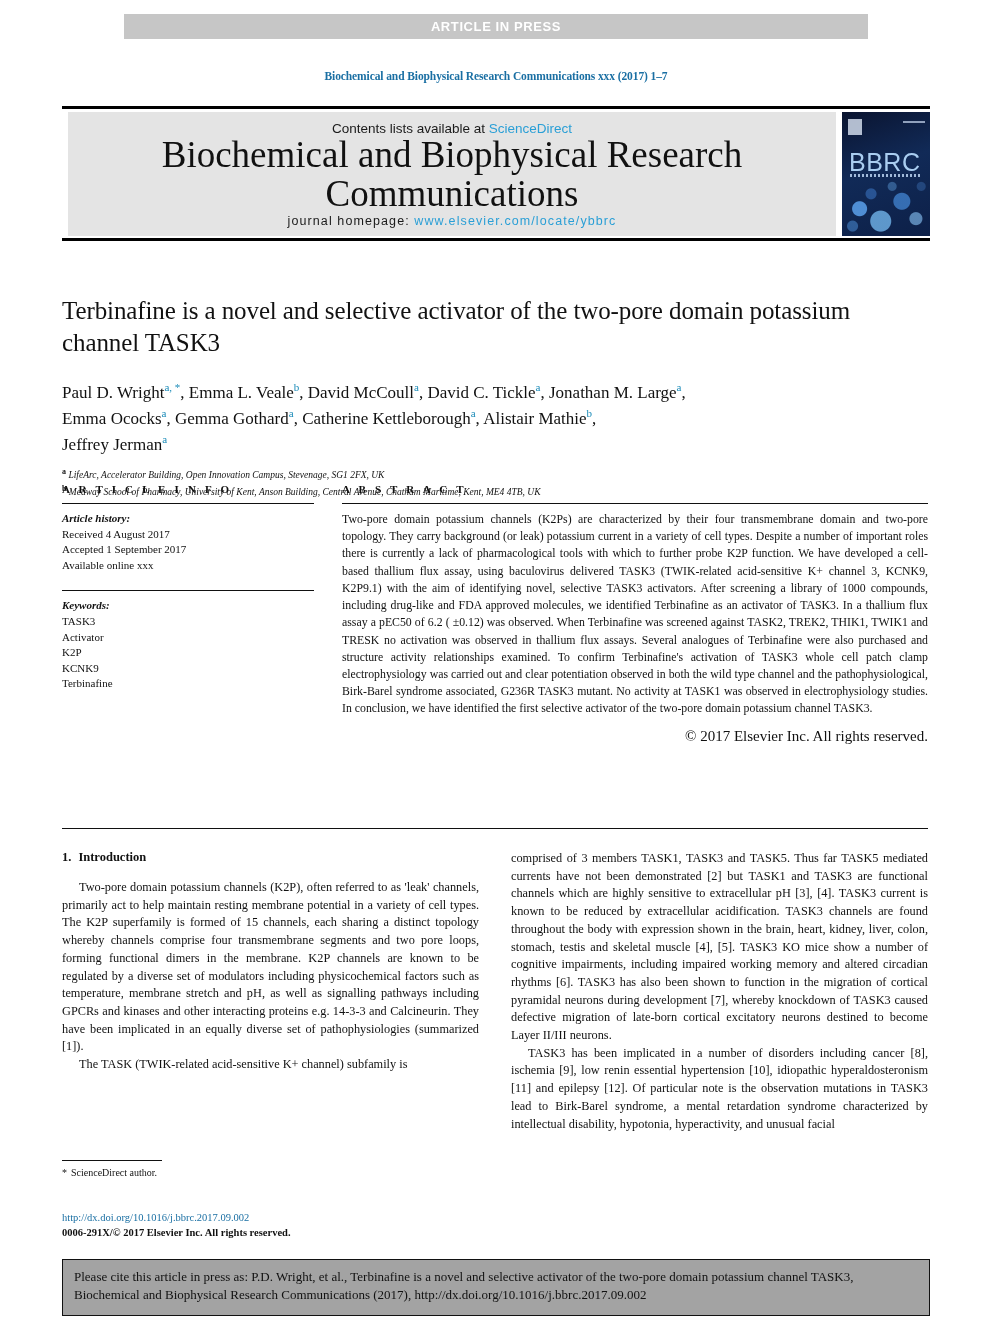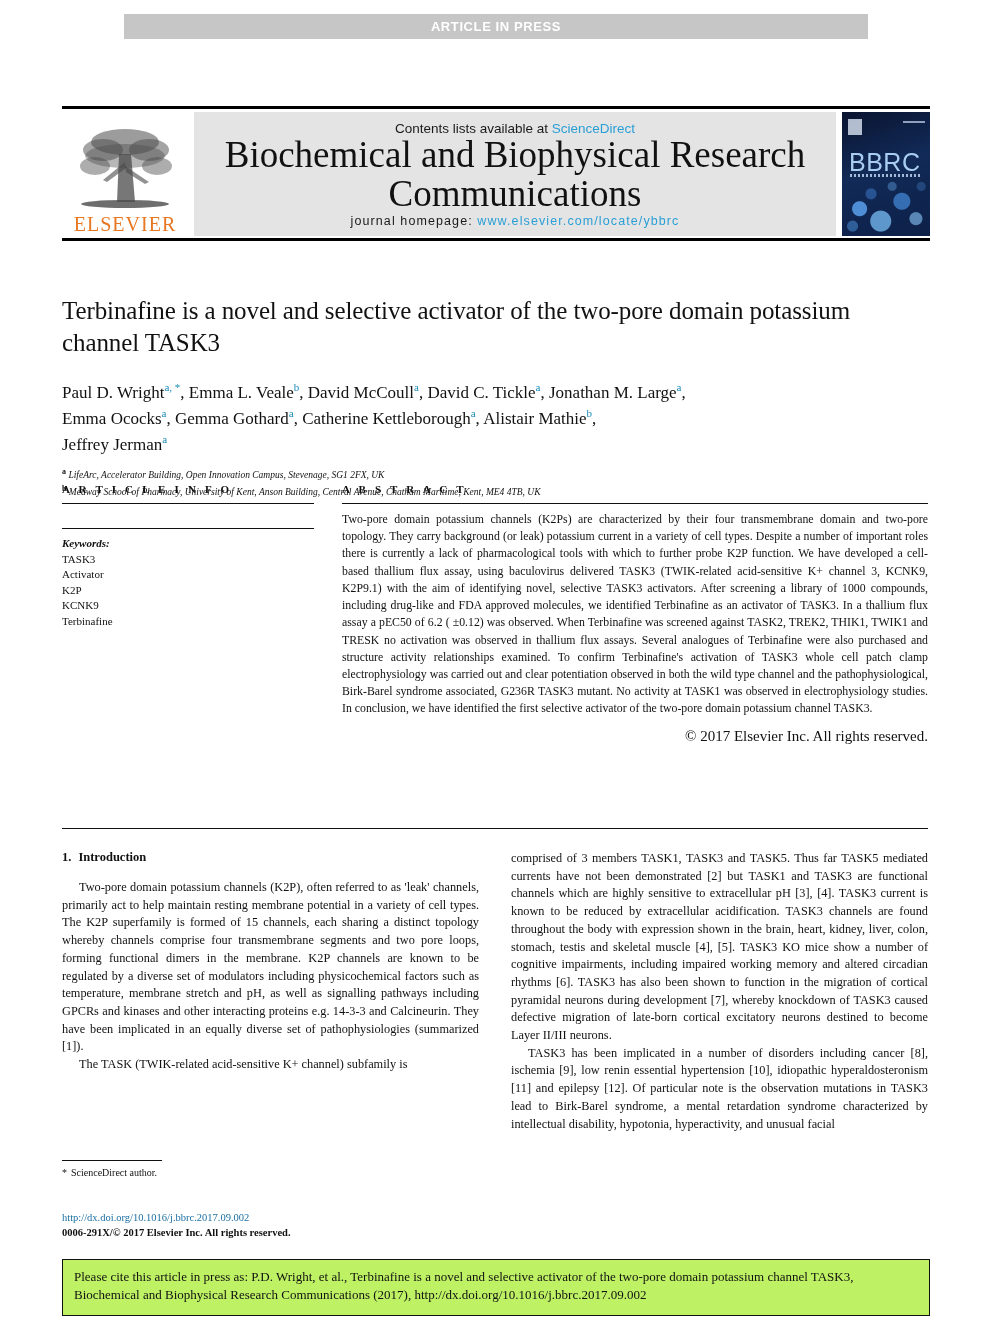--- a/index.html
+++ b/index.html
@@ -345,58 +345,42 @@
   .issn-line { font-weight: bold; color: #111; }
 
   
   .cite-box {
     position: absolute;
     left: 62px;
     top: 1259px;
     width: 868px;
     box-sizing: border-box;
     border: 1.4px solid #111;
-    background: #bef264;
+    background: #a3a3a3;
     padding: 8px 11px 10px 11px;
     font-size: 13px;
     line-height: 1.42;
     color: #111;
   }
 </style>
 </head>
 <body>
 
 <div class="page">
 
   <div class="aip-band">
     <span>ARTICLE IN PRESS</span>
   </div>
 
+  <div class="running-head">Biochemical and Biophysical Research Communications xxx (2017) 1–7</div>
 
   <div class="masthead">
     <div class="masthead-rule-top"></div>
     <div class="masthead-body">
 
-      <div class="elsevier-logo">
-        <svg class="elsevier-tree" viewBox="0 0 104 92">
-          <g fill="#4a4a4a">
-            <ellipse cx="52" cy="20" rx="34" ry="13" opacity="0.55"></ellipse>
-            <ellipse cx="30" cy="28" rx="20" ry="11" opacity="0.5"></ellipse>
-            <ellipse cx="76" cy="28" rx="20" ry="11" opacity="0.5"></ellipse>
-            <ellipse cx="52" cy="34" rx="40" ry="12" opacity="0.4"></ellipse>
-            <ellipse cx="22" cy="44" rx="15" ry="9" opacity="0.45"></ellipse>
-            <ellipse cx="84" cy="44" rx="15" ry="9" opacity="0.45"></ellipse>
-            <path d="M46 32 L44 80 L62 80 L58 32 Z" opacity="0.75"></path>
-            <path d="M52 40 L30 58 L34 60 L53 46 Z" opacity="0.6"></path>
-            <path d="M52 44 L76 60 L72 62 L53 50 Z" opacity="0.6"></path>
-            <ellipse cx="52" cy="82" rx="44" ry="4" opacity="0.8"></ellipse>
-          </g>
-        </svg>
-        <div class="elsevier-word">ELSEVIER</div>
-      </div>
 
       <div class="masthead-center">
         <div class="contents-line">
           <span>Contents lists available at </span><span class="sd">ScienceDirect</span>
         </div>
         <div class="journal-title">Biochemical and Biophysical Research Communications</div>
         <div class="homepage-line">
           <span>journal homepage: </span><span class="url">www.elsevier.com/locate/ybbrc</span>
         </div>
       </div>
@@ -438,20 +422,26 @@
         <span>Medway School of Pharmacy, University of Kent, Anson Building, Central Avenue, Chatham Maritime, Kent, ME4 4TB, UK</span>
       </div>
     </div>
   </div>
 
   <div class="info-abstract">
 
     <div class="col-info">
       <div class="section-caps">A R T I C L E   I N F O</div>
       <div class="hr-thin"></div>
+      <div class="info-block">
+        <div class="info-label">Article history:</div>
+        <div>Received 4 August 2017</div>
+        <div>Accepted 1 September 2017</div>
+        <div>Available online xxx</div>
+      </div>
       <div class="info-gap"></div>
       <div class="hr-thin"></div>
       <div class="info-block">
         <div class="info-label">Keywords:</div>
         <div>TASK3</div>
         <div>Activator</div>
         <div>K2P</div>
         <div>KCNK9</div>
         <div>Terbinafine</div>
       </div>

